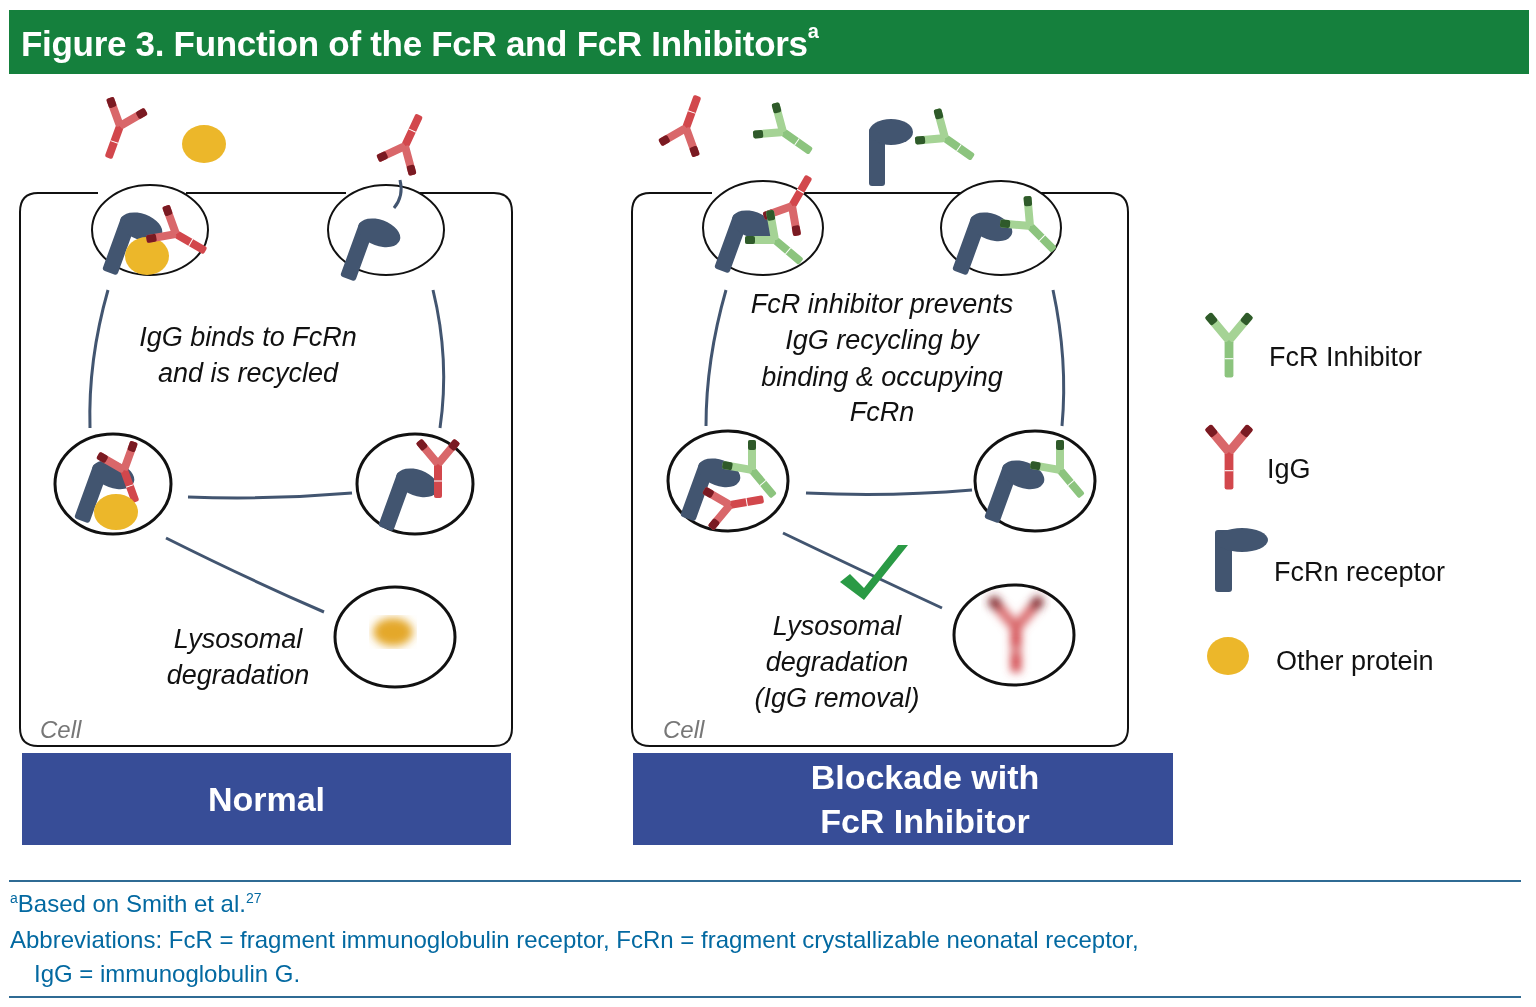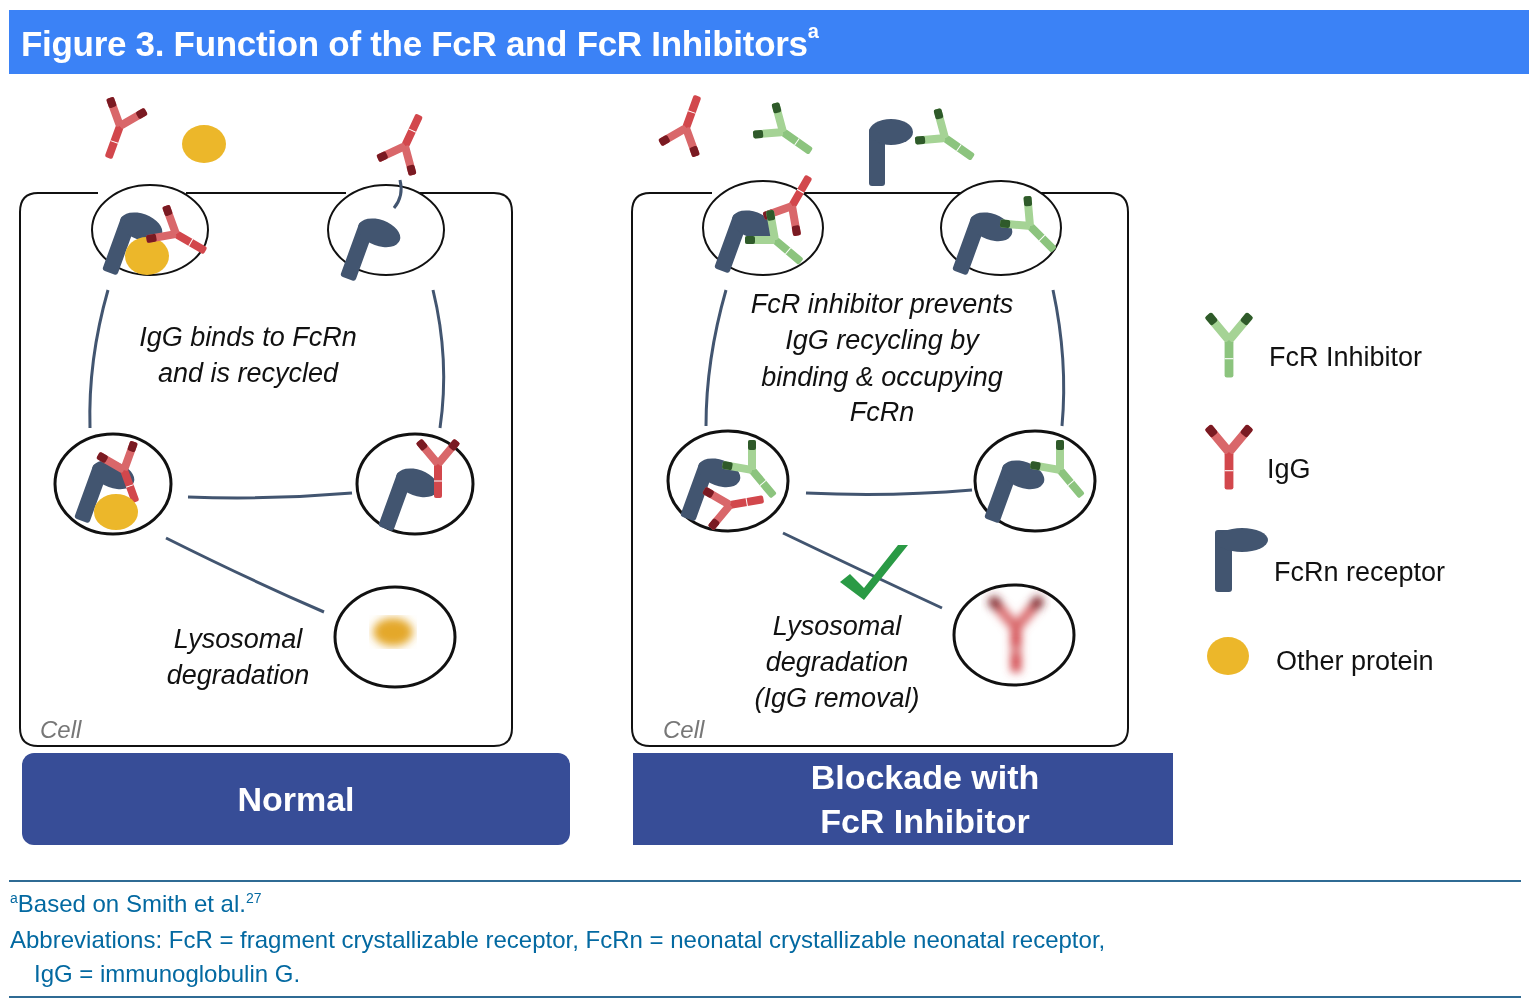--- a/index.html
+++ b/index.html
@@ -1,17 +1,17 @@
 <!DOCTYPE html>
 <html><head>
 <meta charset="utf-8">
 <style>
   html, body { margin:0; padding:0; background:#ffffff; }
   body { width:1536px; height:1007px; position:relative; overflow:hidden; font-family:"Liberation Sans", sans-serif; }
-  .title-bar { position:absolute; left:9px; top:10px; width:1520px; height:64px; background:#3b82f6; }
+  .title-bar { position:absolute; left:9px; top:10px; width:1520px; height:64px; background:#15803d; }
   .title-text { position:absolute; left:12px; top:10px; color:#fff; font-family:"Liberation Sans", sans-serif; font-weight:bold; font-size:35px; letter-spacing:-0.3px; }
   .title-text sup { font-size:20px; vertical-align:18px; }
   svg.main { position:absolute; left:0; top:0; }
   .cell-text { font-family:"Liberation Sans", sans-serif; font-style:italic; font-size:27px; fill:#111; }
   .cell-label { font-family:"Liberation Sans", sans-serif; font-style:italic; font-size:24px; fill:#777; }
   .legend-text { font-family:"Liberation Sans", sans-serif; font-size:27px; fill:#111; }
   .panel-btn { position:absolute; background:#374d97; color:#fff; font-family:"Liberation Sans", sans-serif; font-weight:bold; font-size:34px; display:flex; align-items:center; justify-content:center; text-align:center; line-height:44px; }
   .foot-rule { position:absolute; left:9px; width:1512px; height:2px; background:#2f6b94; }
   .footnote { position:absolute; left:10px; font-family:"Liberation Sans", sans-serif; font-size:24px; color:#0369a1; }
   .footnote sup { font-size:14px; }
@@ -170,27 +170,27 @@
       <ellipse cx="1242" cy="540" rx="26" ry="12" fill="#425570"></ellipse>
       <text class="legend-text" x="1274" y="581">FcRn receptor</text>
     </g>
     <g>
       <ellipse cx="1228" cy="656" rx="21" ry="19" fill="#ecb72a"></ellipse>
       <text class="legend-text" x="1276" y="670">Other protein</text>
     </g>
   </g>
 </svg>
 
-<div class="panel-btn" style="left:22px; top:753px; width:548px; height:92px;border-radius:12px;">
+<div class="panel-btn" style="left:22px; top:753px; width:489px; height:92px;">
   <span>Normal</span>
 </div>
 <div class="panel-btn" style="left:633px; top:753px; width:496px; height:92px; flex-direction:column;padding-left:44px;">
   <span>Blockade with</span>
   <span>FcR Inhibitor</span>
 </div>
 
 <div class="foot-rule" style="top:880px;"></div>
 <div class="footnote" style="top:890px;">
   <sup>a</sup><span>Based on Smith et al.</span><sup>27</sup>
 </div>
-<div class="footnote" style="top:926px;">Abbreviations: FcR = fragment crystallizable receptor, FcRn = neonatal crystallizable neonatal receptor,</div>
+<div class="footnote" style="top:926px;">Abbreviations: FcR = fragment immunoglobulin receptor, FcRn = fragment crystallizable neonatal receptor,</div>
 <div class="footnote" style="top:960px; left:34px;text-align:center;">IgG = immunoglobulin G.</div>
 <div class="foot-rule" style="top:996px;"></div>
 
 </body></html>

